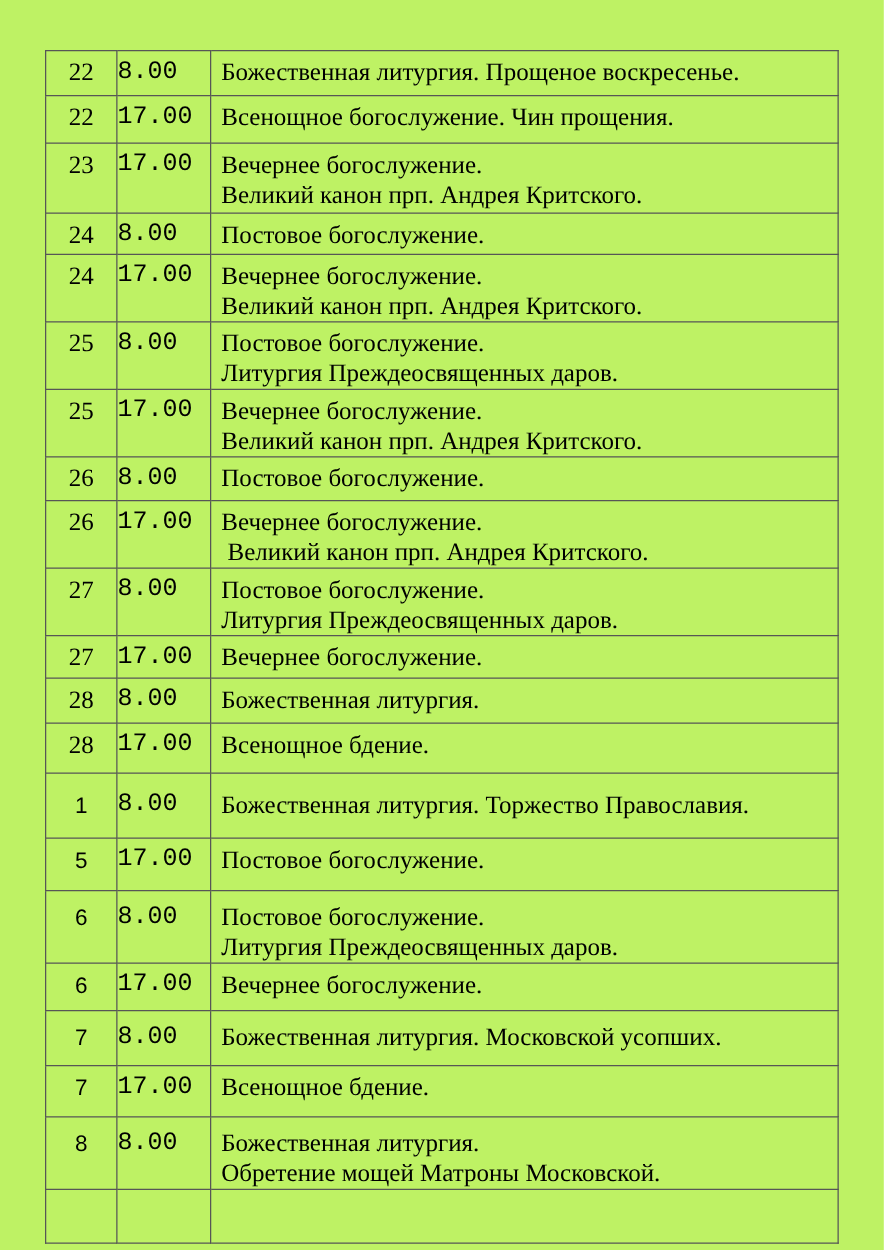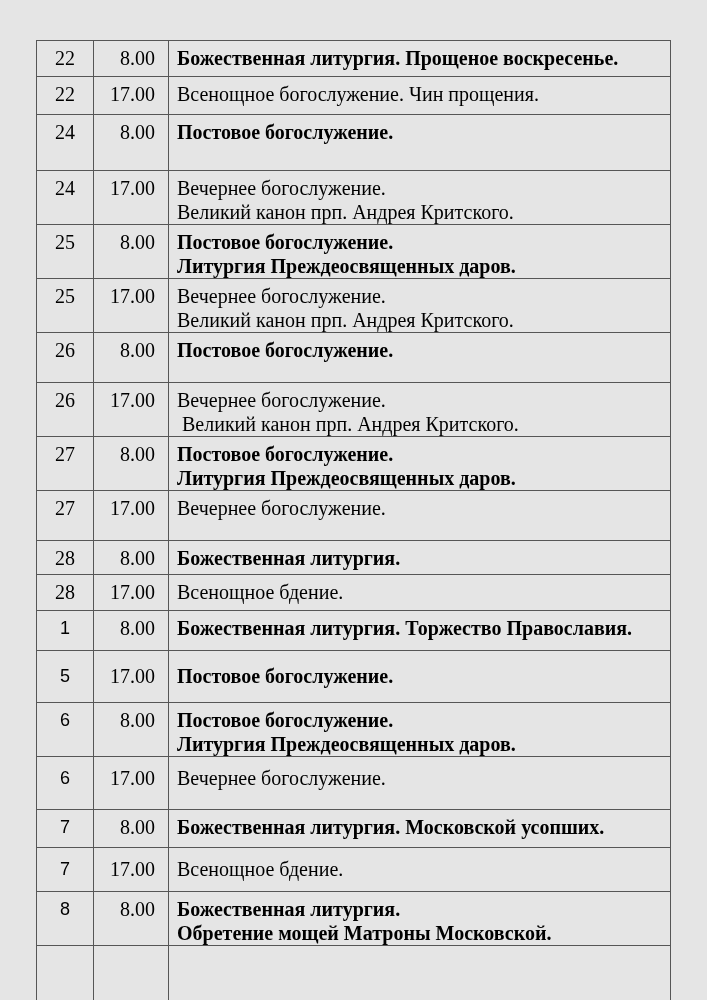--- a/index.html
+++ b/index.html
@@ -2,42 +2,42 @@
 <html><head>
 <meta charset="utf-8">
 <style>
   html, body { margin: 0; padding: 0; }
   body {
     width: 707px; height: 1000px;
     background: #ffffff;
     font-family: "Liberation Serif", serif;
     color: #000000;
   }
-  .page { position: relative; width: 707px; height: 1000px; background: #e5e5e5; overflow: hidden; }
+  .page { position: relative; width: 707px; height: 1000px; background: #bef264; overflow: hidden; }
 
   table.schedule {
     position: absolute; left: 36px; top: 40px;
     width: 634px;
     border-collapse: collapse;
     table-layout: fixed;
   }
   table.schedule td {
     border: 1px solid #565656;
     vertical-align: top;
     box-sizing: border-box;
     font-size: 20px;
     line-height: 24px;
     padding: 5px 0 0 0;
     overflow: hidden;
   }
   .c-date { text-align: center; }
   .c-date.sans { font-family: "Liberation Sans", sans-serif; font-size: 18px; }
-  .c-time { text-align: right; padding-right: 13px !important; }
+  .c-time { text-align: left; padding-right: 13px !important; font-family: Liberation Mono, monospace; }
   .c-desc { padding-left: 8px !important; padding-right: 4px; }
-  .c-desc.bold { font-weight: 700; }
+  .c-desc.bold { font-weight: 400; }
   .service-line { white-space: pre-wrap; }
 
   
   tr:nth-child(1)  td { height: 36px; }
   tr:nth-child(2)  td { height: 38px; }
   tr:nth-child(3)  td { height: 56px; }
   tr:nth-child(4)  td { height: 33px; }
   tr:nth-child(5)  td { height: 50px; }
   tr:nth-child(6)  td { height: 50px; }
   tr:nth-child(7)  td { height: 50px; }
@@ -75,20 +75,28 @@
           </td>
         </tr>
         <tr>
           <td class="c-date">22</td>
           <td class="c-time">17.00</td>
           <td class="c-desc">
             <div class="service-line">Всенощное богослужение. Чин прощения.</div>
           </td>
         </tr>
         <tr>
+          <td class="c-date">23</td>
+          <td class="c-time">17.00</td>
+          <td class="c-desc">
+            <div class="service-line">Вечернее богослужение.</div>
+            <div class="service-line">Великий канон прп. Андрея Критского.</div>
+          </td>
+        </tr>
+        <tr>
           <td class="c-date">24</td>
           <td class="c-time">8.00</td>
           <td class="c-desc bold">
             <div class="service-line">Постовое богослужение.</div>
           </td>
         </tr>
         <tr>
           <td class="c-date">24</td>
           <td class="c-time">17.00</td>
           <td class="c-desc">

